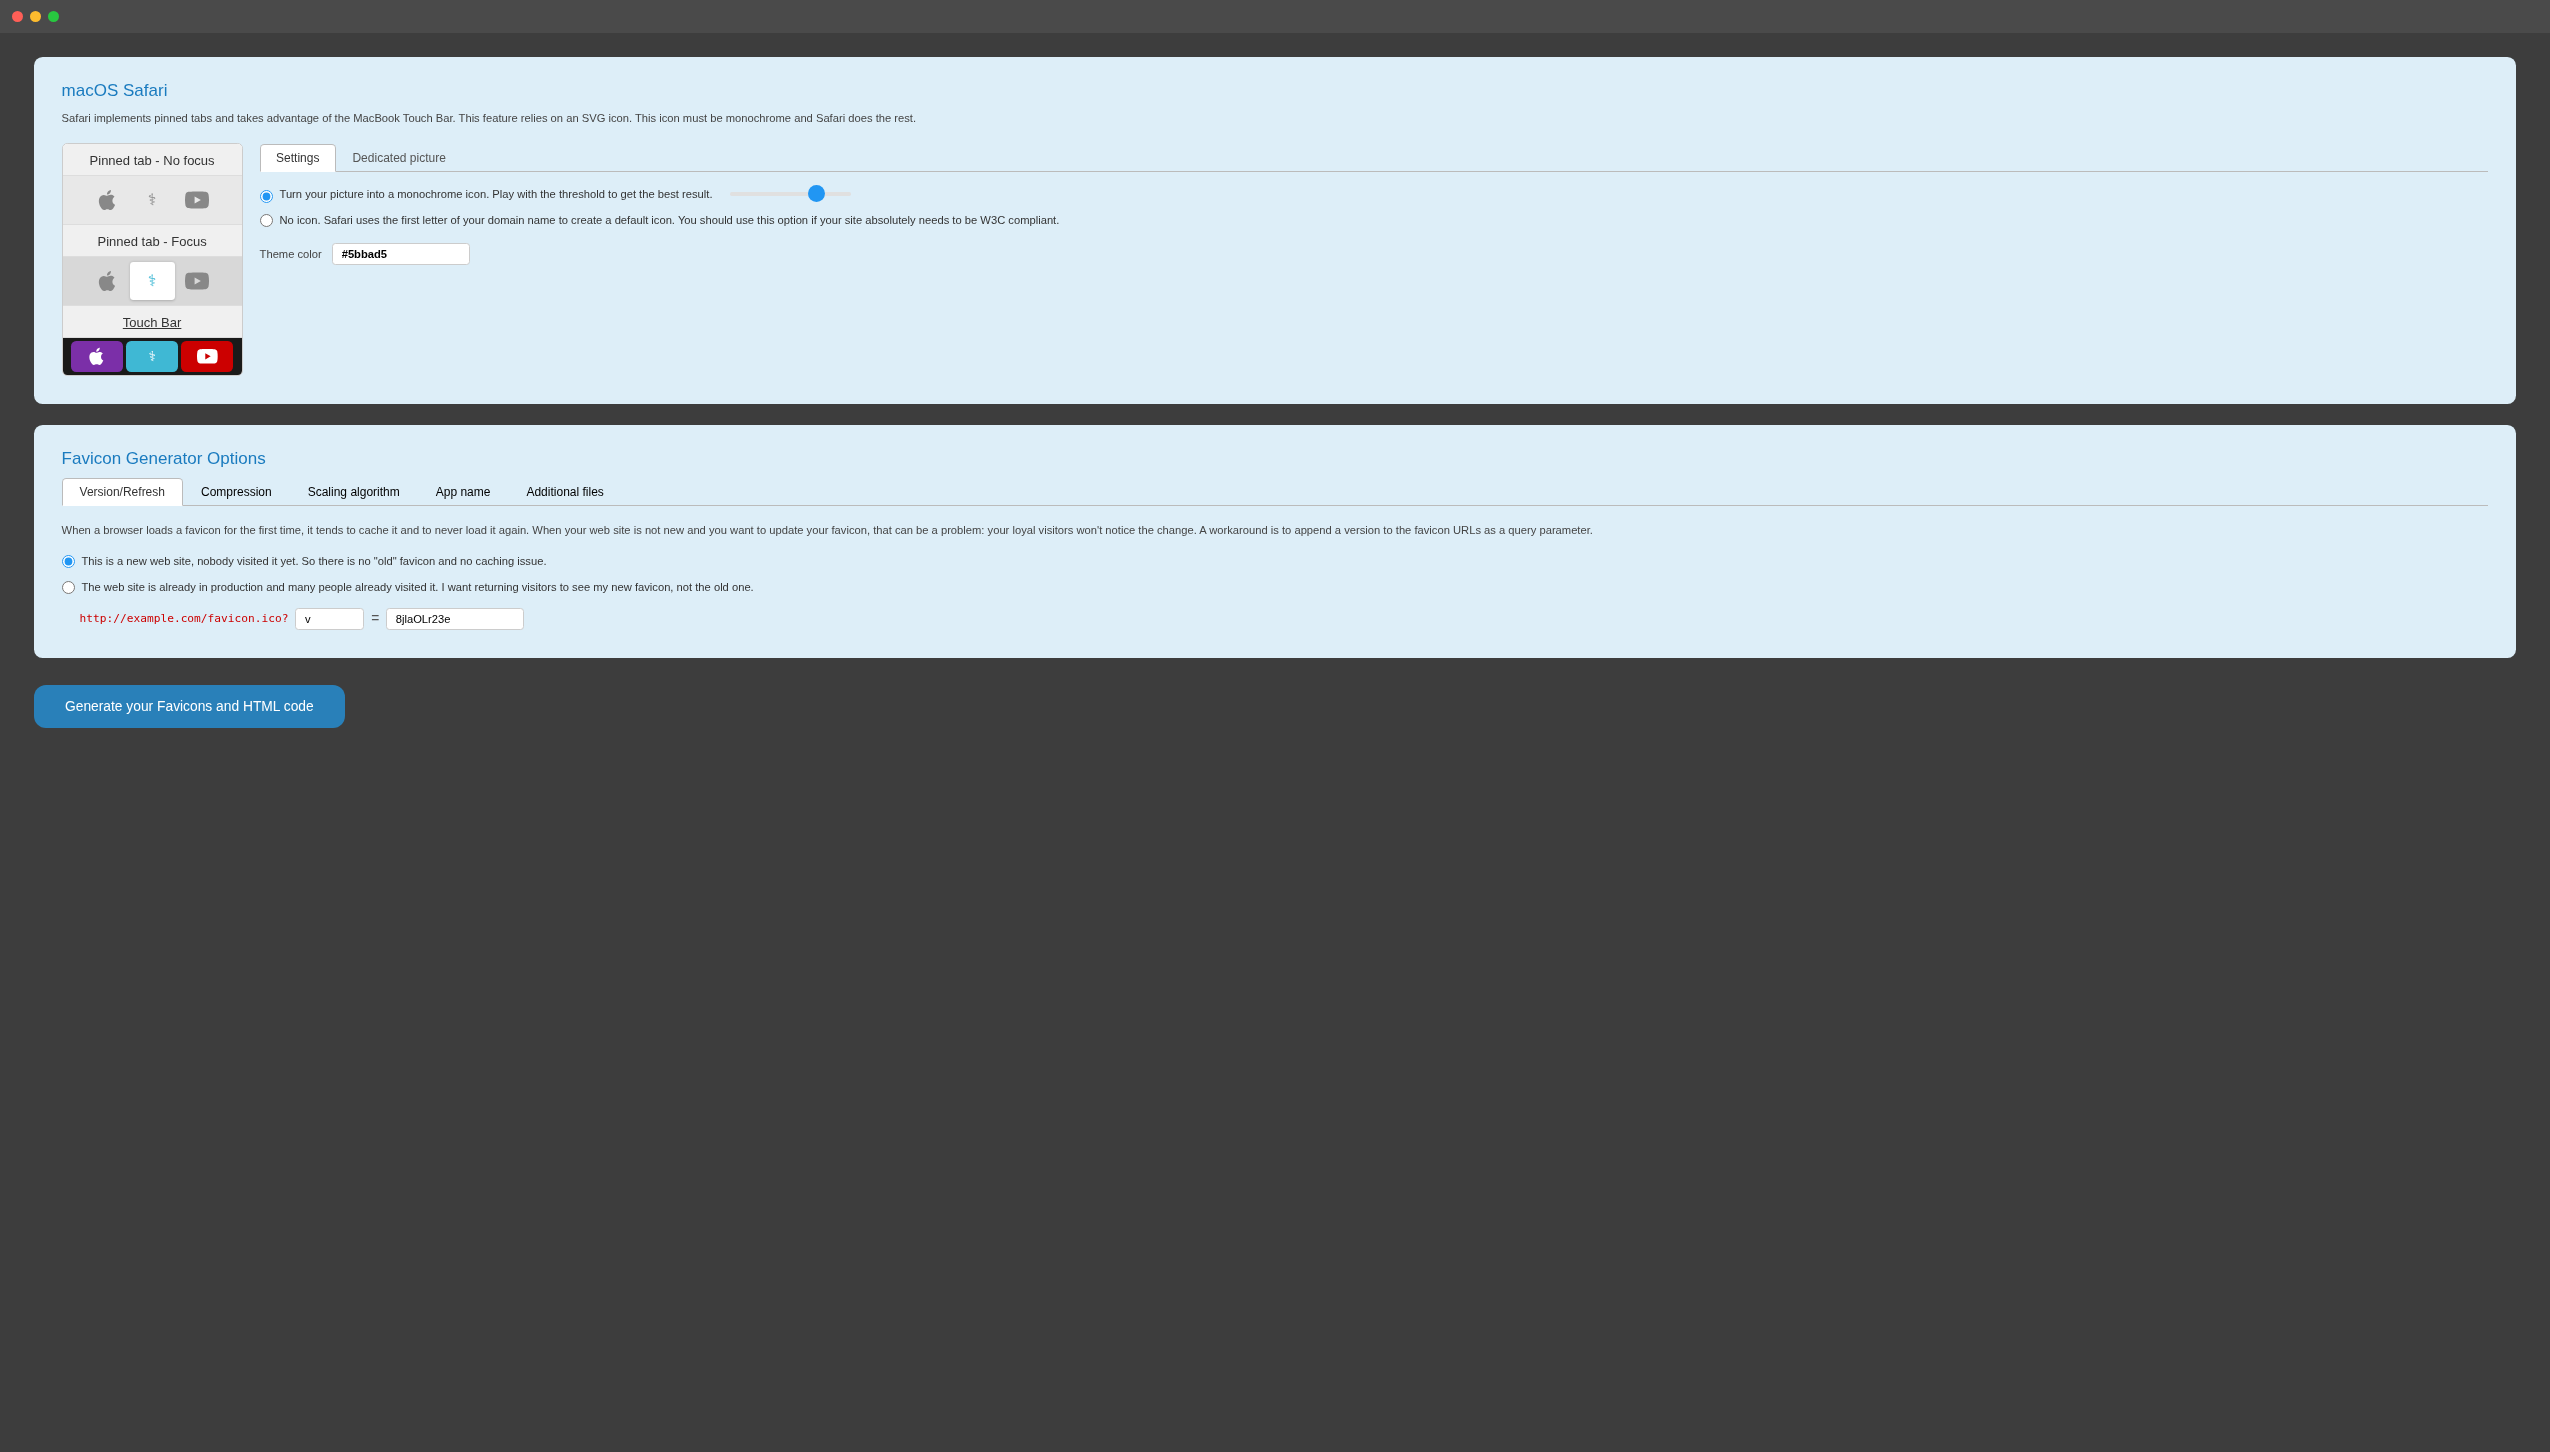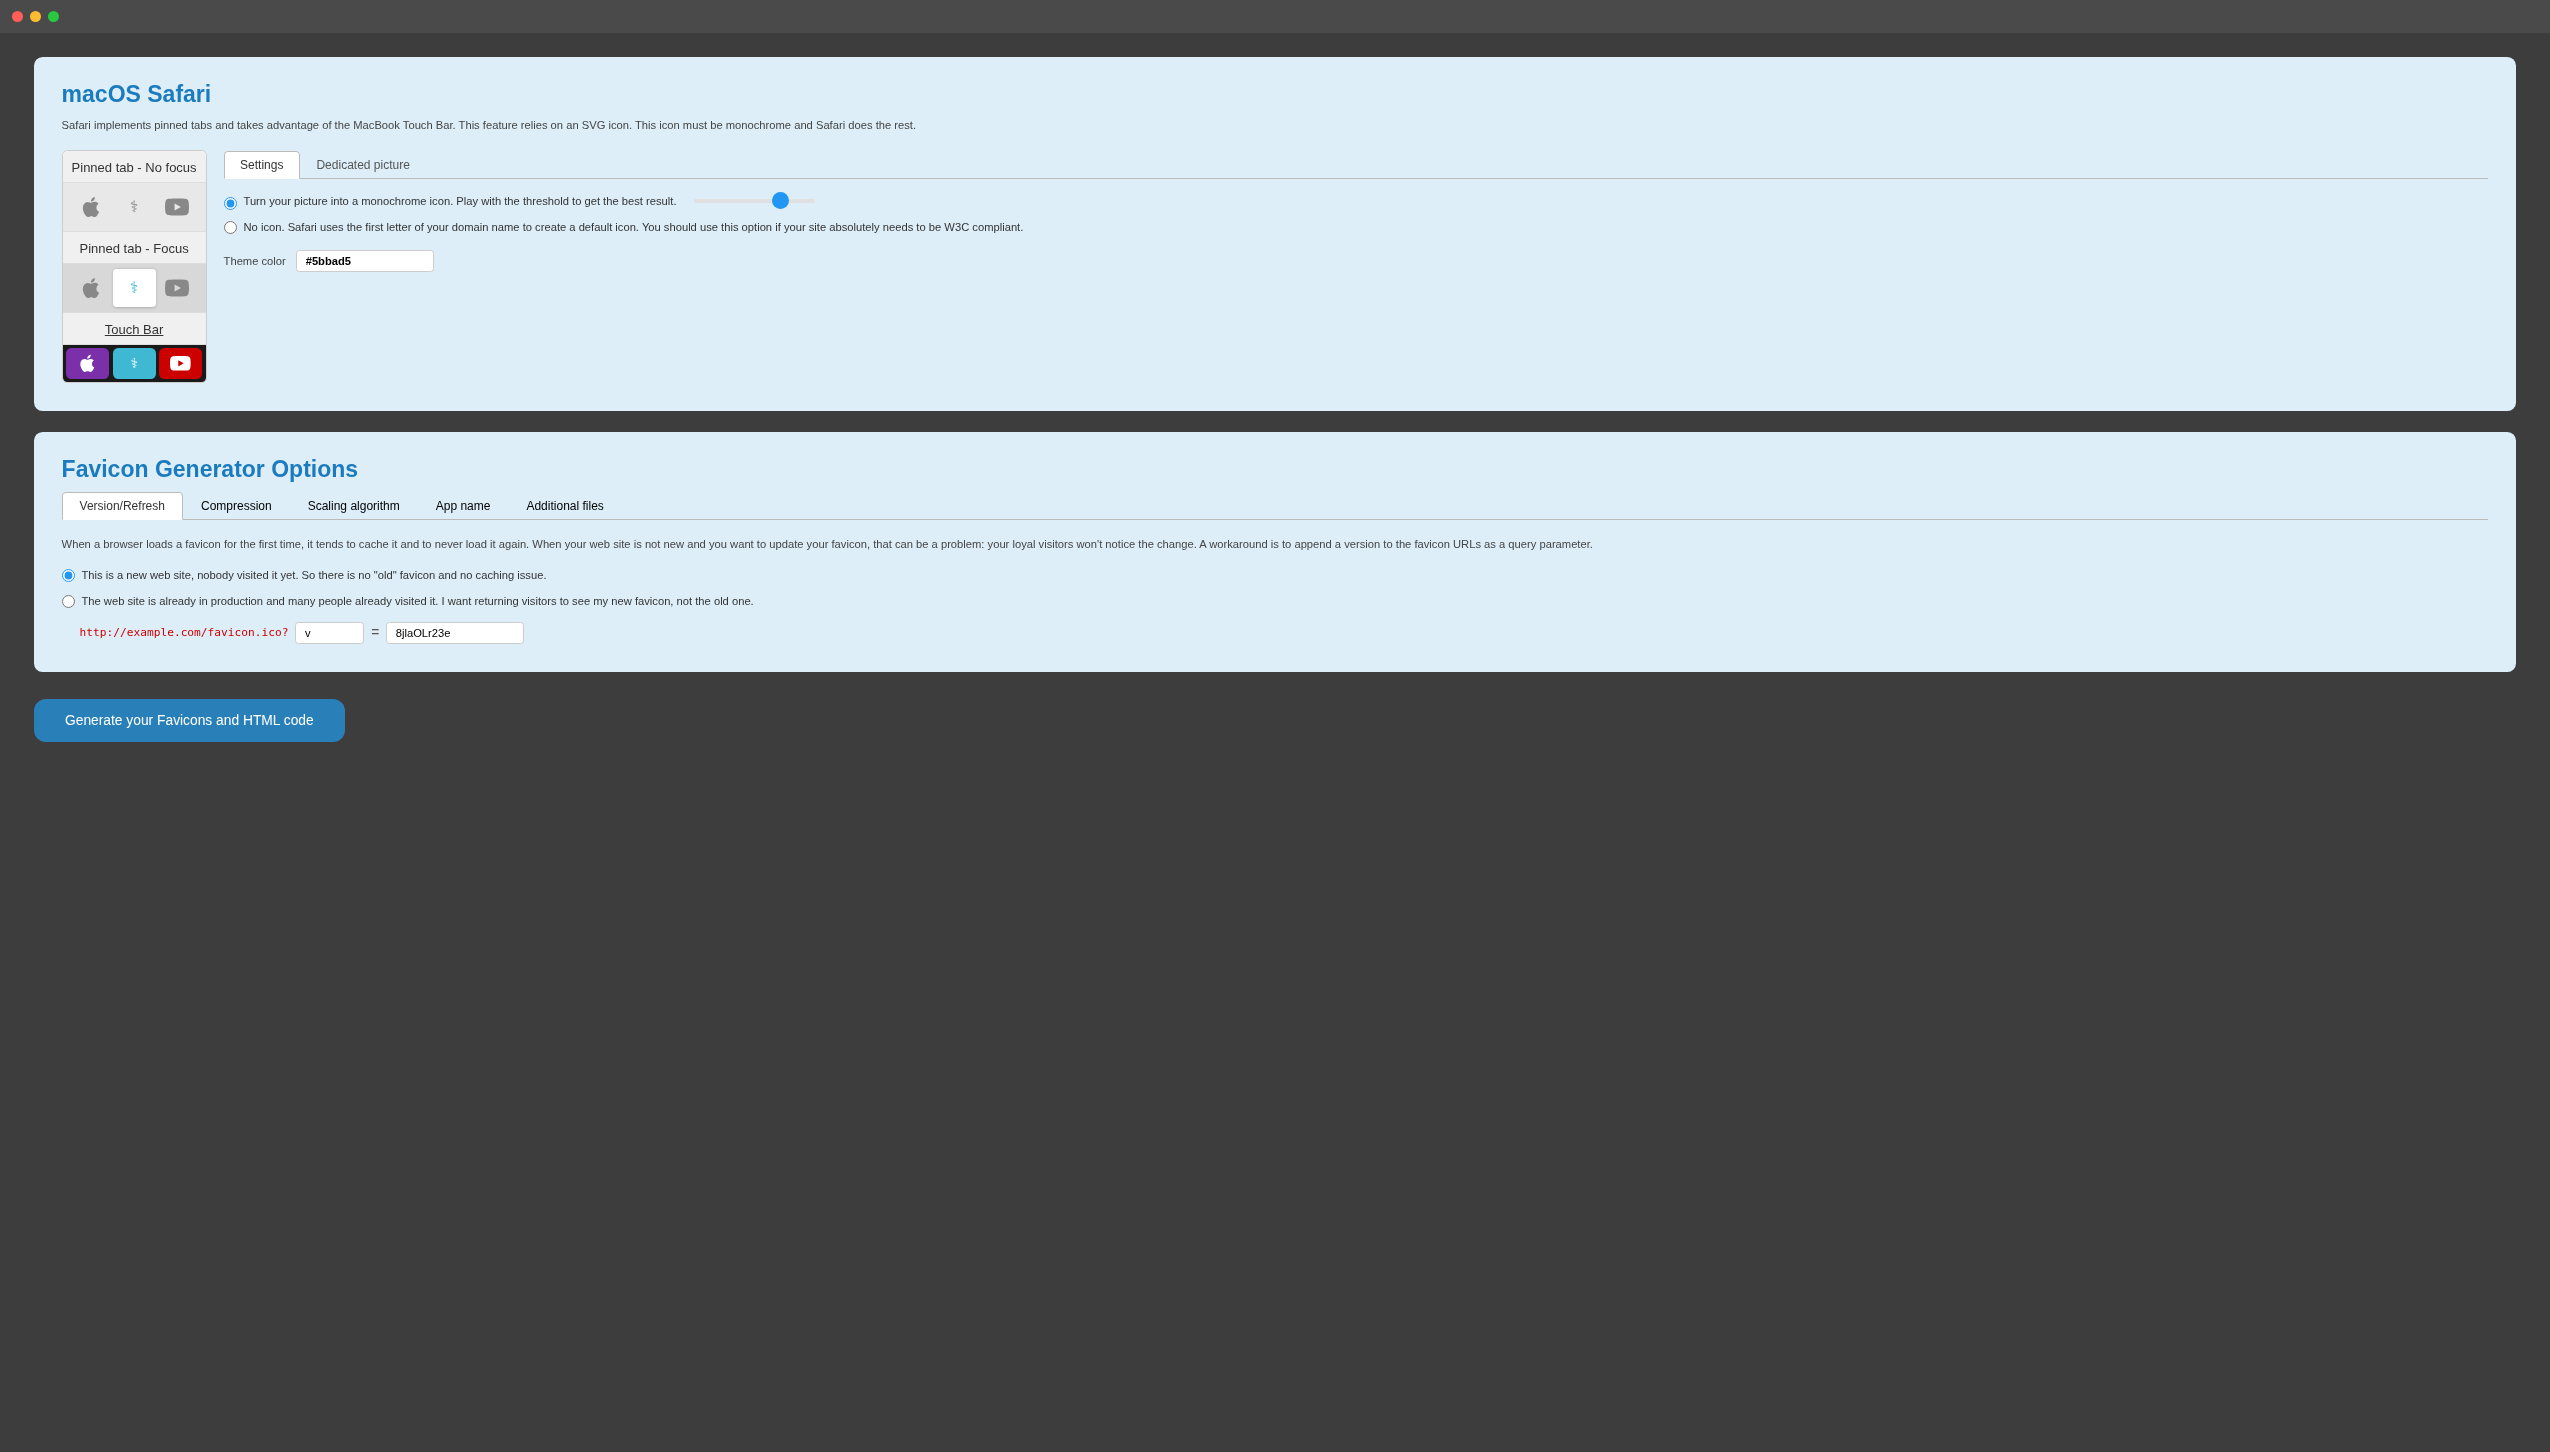--- a/index.html
+++ b/index.html
@@ -39,22 +39,22 @@
       gap: 20.7px;
     }
 
     .section-card {
       background: #ddeef8;
       border-radius: 8.6px;
       padding: 24px 27.6px 27.6px 27.6px;
     }
 
     .section-title {
-      font-size: 23px;
-      font-weight: 700;
+      font-size: 17px;
+      font-weight: 400;
       color: #1a7bbf;
       margin-bottom: 8.6px;
     }
 
     .section-desc {
       font-size: 11.2px;
       color: #444;
       margin-bottom: 17px;
       line-height: 1.5;
     }
@@ -63,21 +63,21 @@
     .safari-layout {
       display: flex;
       gap: 17px;
       align-items: flex-start;
     }
 
     .safari-preview {
       background: #fff;
       border: 0.9px solid #ccc;
       border-radius: 5.2px;
-      width: 145px;
+      width: 181px;
       flex-shrink: 0;
       overflow: hidden;
     }
 
     .preview-label {
       text-align: center;
       padding: 8.6px 0 6.9px 0;
       font-size: 13px;
       font-weight: 500;
       color: #333;

